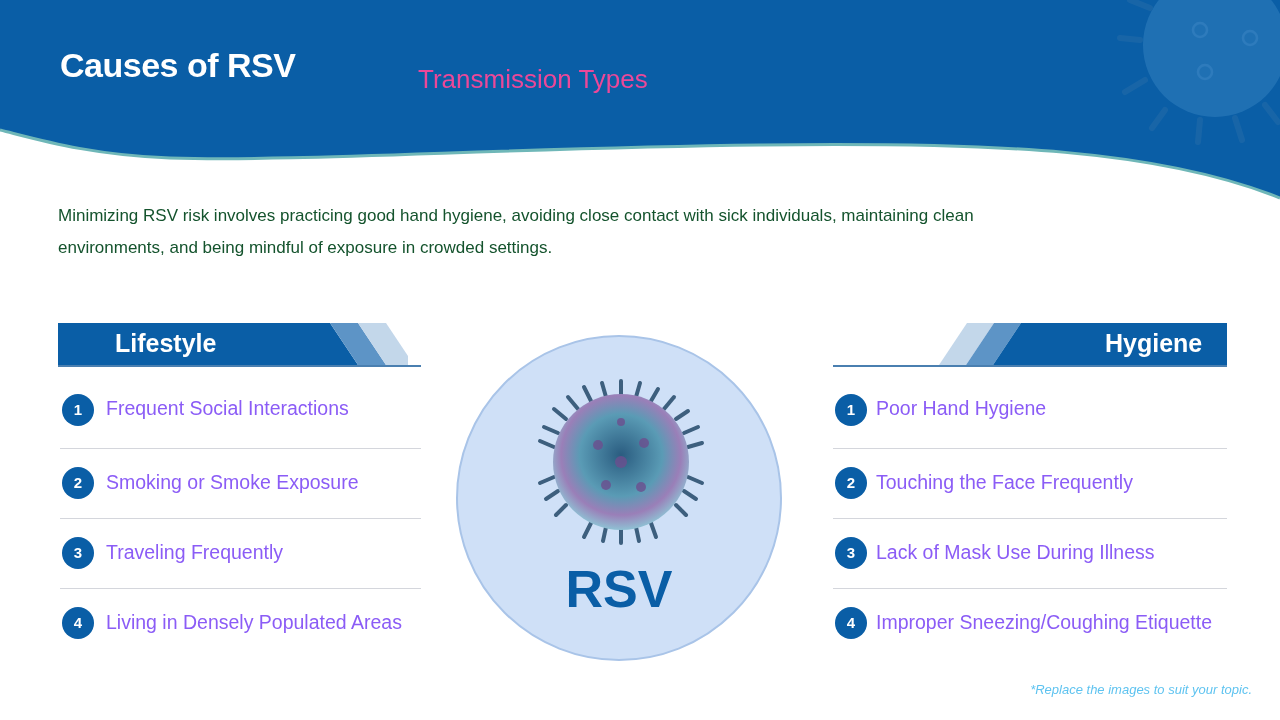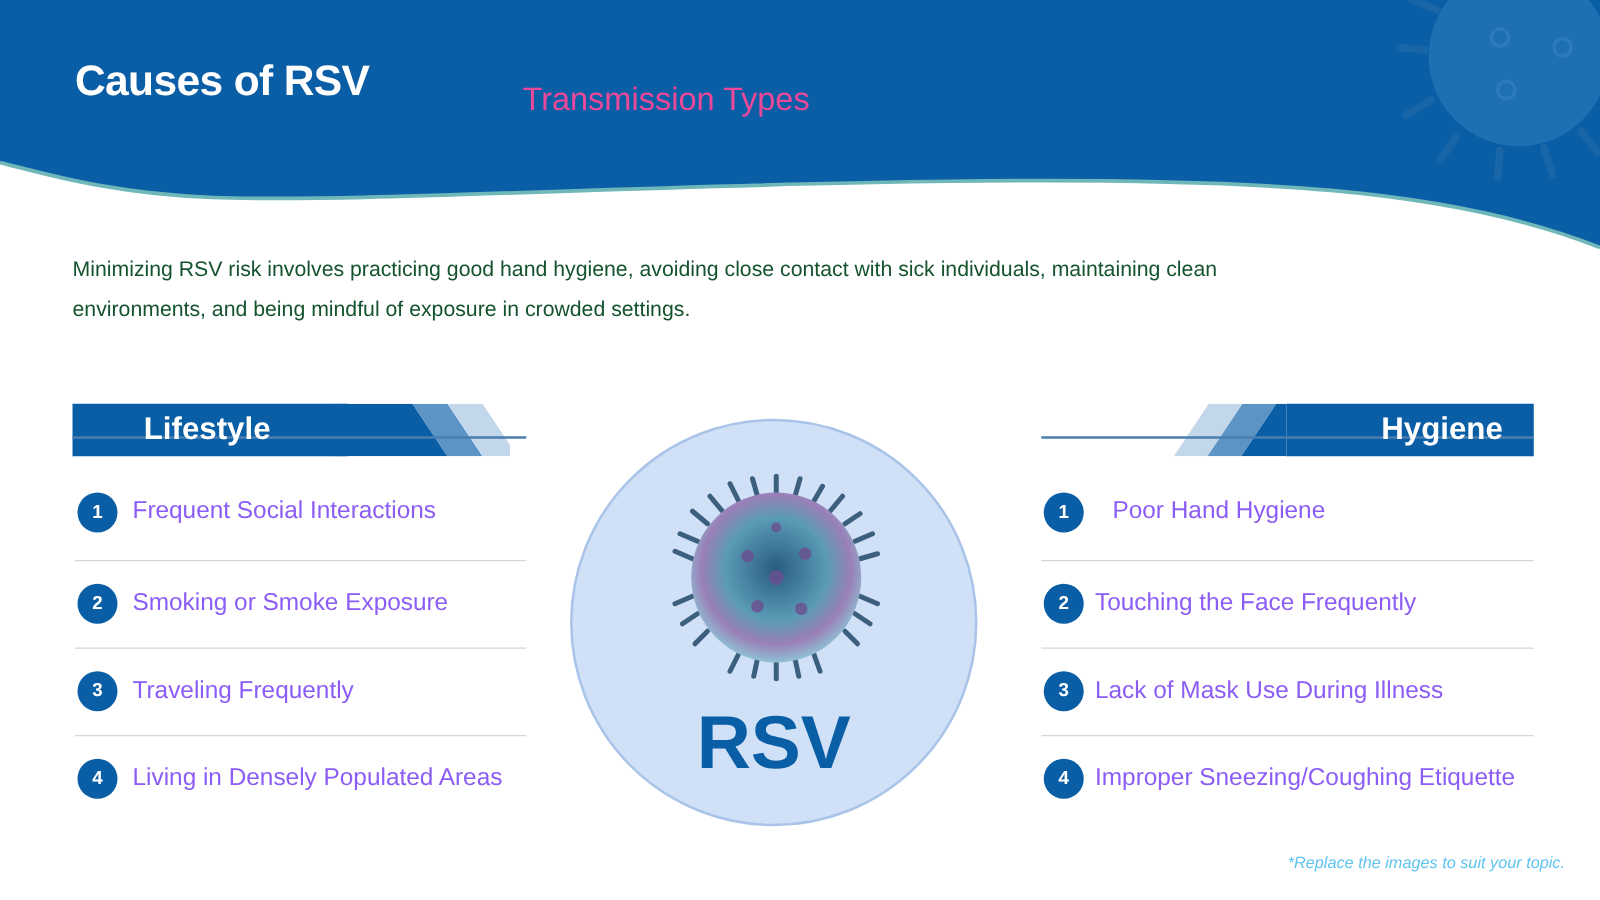--- a/index.html
+++ b/index.html
@@ -1,31 +1,31 @@
 <!DOCTYPE html>
 <html><head>
 <meta charset="utf-8">
 <style>
   html, body { margin:0; padding:0; }
   body { width:1280px; height:720px; overflow:hidden; background:#ffffff; position:relative; font-family:"Liberation Sans", sans-serif; }
   .header-svg { position:absolute; left:0; top:0; width:1280px; height:210px; }
   .title { position:absolute; left:60px; top:46px; font-size:34px; font-weight:700; color:#ffffff; letter-spacing:-0.5px; white-space:nowrap; }
   .subtitle { position:absolute; left:418px; top:64px; font-size:26px; color:#ec4899; white-space:nowrap; }
   .intro { position:absolute; left:58px; top:200px; width:1020px; font-size:17px; line-height:32px; color:#14532d; }
-  .section-head { position:absolute; top:323px; height:28px; }
+  .section-head { position:absolute; top:323px; height:44px; }
   .section-head .bar { position:absolute; top:0; height:42px; background:#0a5ea6; }
   .section-head .line { position:absolute; bottom:0; height:2px; background:#4a7fb0; }
   .section-head .label { position:absolute; top:6px; font-size:25px; font-weight:700; color:#ffffff; }
   .list { position:absolute; top:368px; }
   .item { position:relative; height:69px; border-bottom:1px solid #d4d6dc; }
   .item:last-child { border-bottom:none; }
   .item .num { position:absolute; left:2px; width:32px; height:32px; border-radius:50%; background:#0a5ea6; color:#ffffff; font-size:15px; font-weight:700; text-align:center; line-height:32px; }
   .item .txt { position:absolute; left:46px; font-size:19.5px; color:#8b5cf6; white-space:nowrap; }
   .circle { position:absolute; left:456px; top:335px; width:326px; height:326px; border-radius:50%; background:#cfe0f7; border:2px solid #a9c4e8; box-sizing:border-box; }
-  .rsv { position:absolute; left:0; width:100%; top:222px; text-align:center; font-size:60px; font-weight:700; color:#0a5ea6; }
+  .rsv { position:absolute; left:0; width:100%; top:222px; text-align:center; font-size:52px; font-weight:700; color:#0a5ea6; }
   .note { position:absolute; right:28px; top:682px; font-size:13px; color:#5ec3f0;font-style:italic; }
 </style>
 </head>
 <body>
 
 <svg class="header-svg" viewBox="0 0 1280 210" preserveAspectRatio="none">
   <path d="M0,0 L1280,0 L1280,198 C1160,150 1000,142 760,145 C500,148 300,162 170,158 C90,155 40,140 0,130 Z" fill="#0a5ea6"></path>
   <path d="M0,130 C40,140 90,155 170,158 C300,162 500,148 760,145 C1000,142 1160,150 1280,198" fill="none" stroke="#6fb7b8" stroke-width="3"></path>
 
   <g opacity="0.45">
@@ -87,21 +87,21 @@
     <polygon points="82,0 90,0 90,42 54,42" fill="#0a5ea6"></polygon>
   </svg>
   <div class="bar" style="left:196px; width:198px;"></div>
   <div class="line" style="left:0; width:394px;"></div>
   <div class="label" style="left:234px;margin-left:38px;">Hygiene</div>
 </div>
 
 <div class="list" style="left:833px; width:394px;">
   <div class="item" style="height:80px;">
     <div class="num" style="top:26px;">1</div>
-    <div class="txt" style="top:29px; left:57px;text-align:right;">Poor Hand Hygiene</div>
+    <div class="txt" style="top:29px; left:43px;text-align:right;">Poor Hand Hygiene</div>
   </div>
   <div class="item">
     <div class="num" style="top:18px;">2</div>
     <div class="txt" style="top:22px; left:43px;">Touching the Face Frequently</div>
   </div>
   <div class="item">
     <div class="num" style="top:18px;">3</div>
     <div class="txt" style="top:22px; left:43px;">Lack of Mask Use During Illness</div>
   </div>
   <div class="item">

